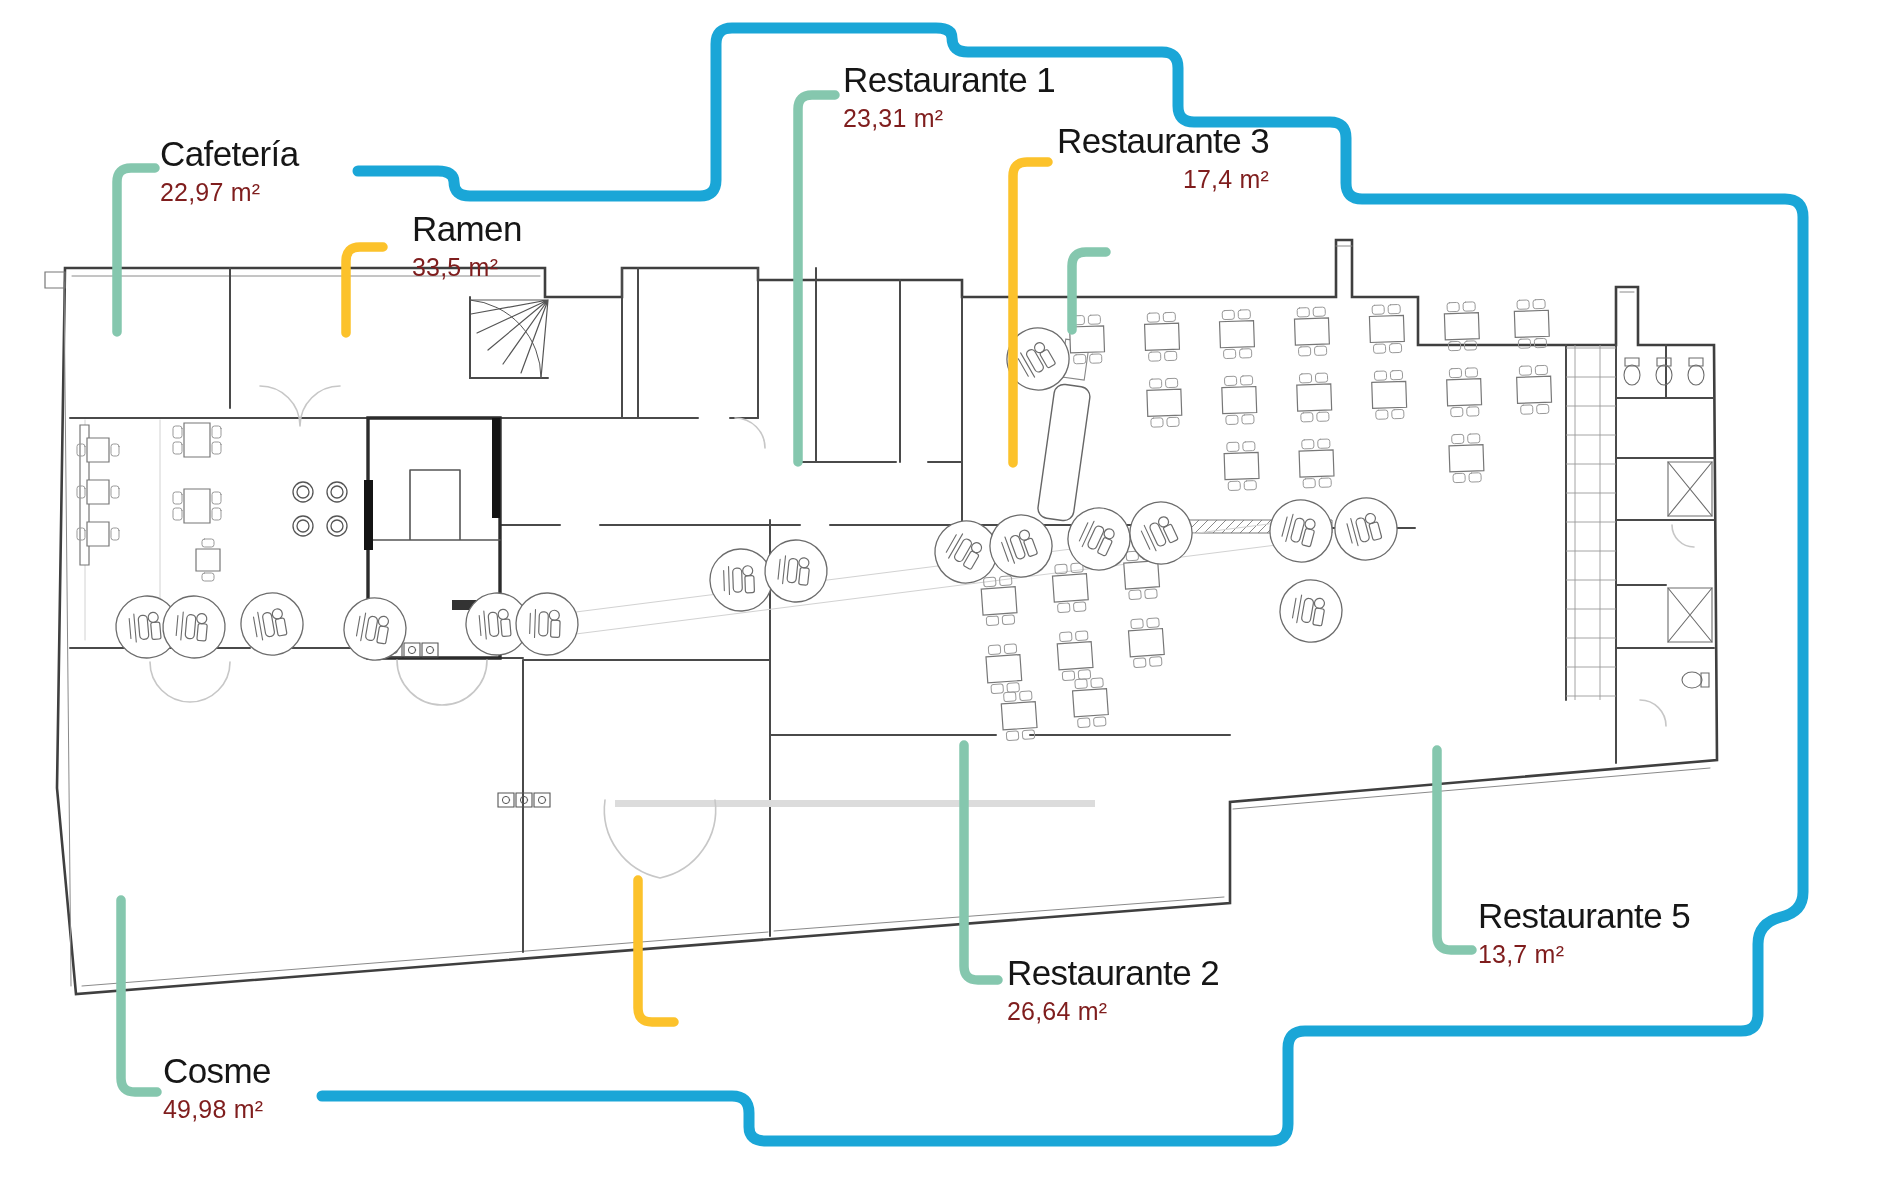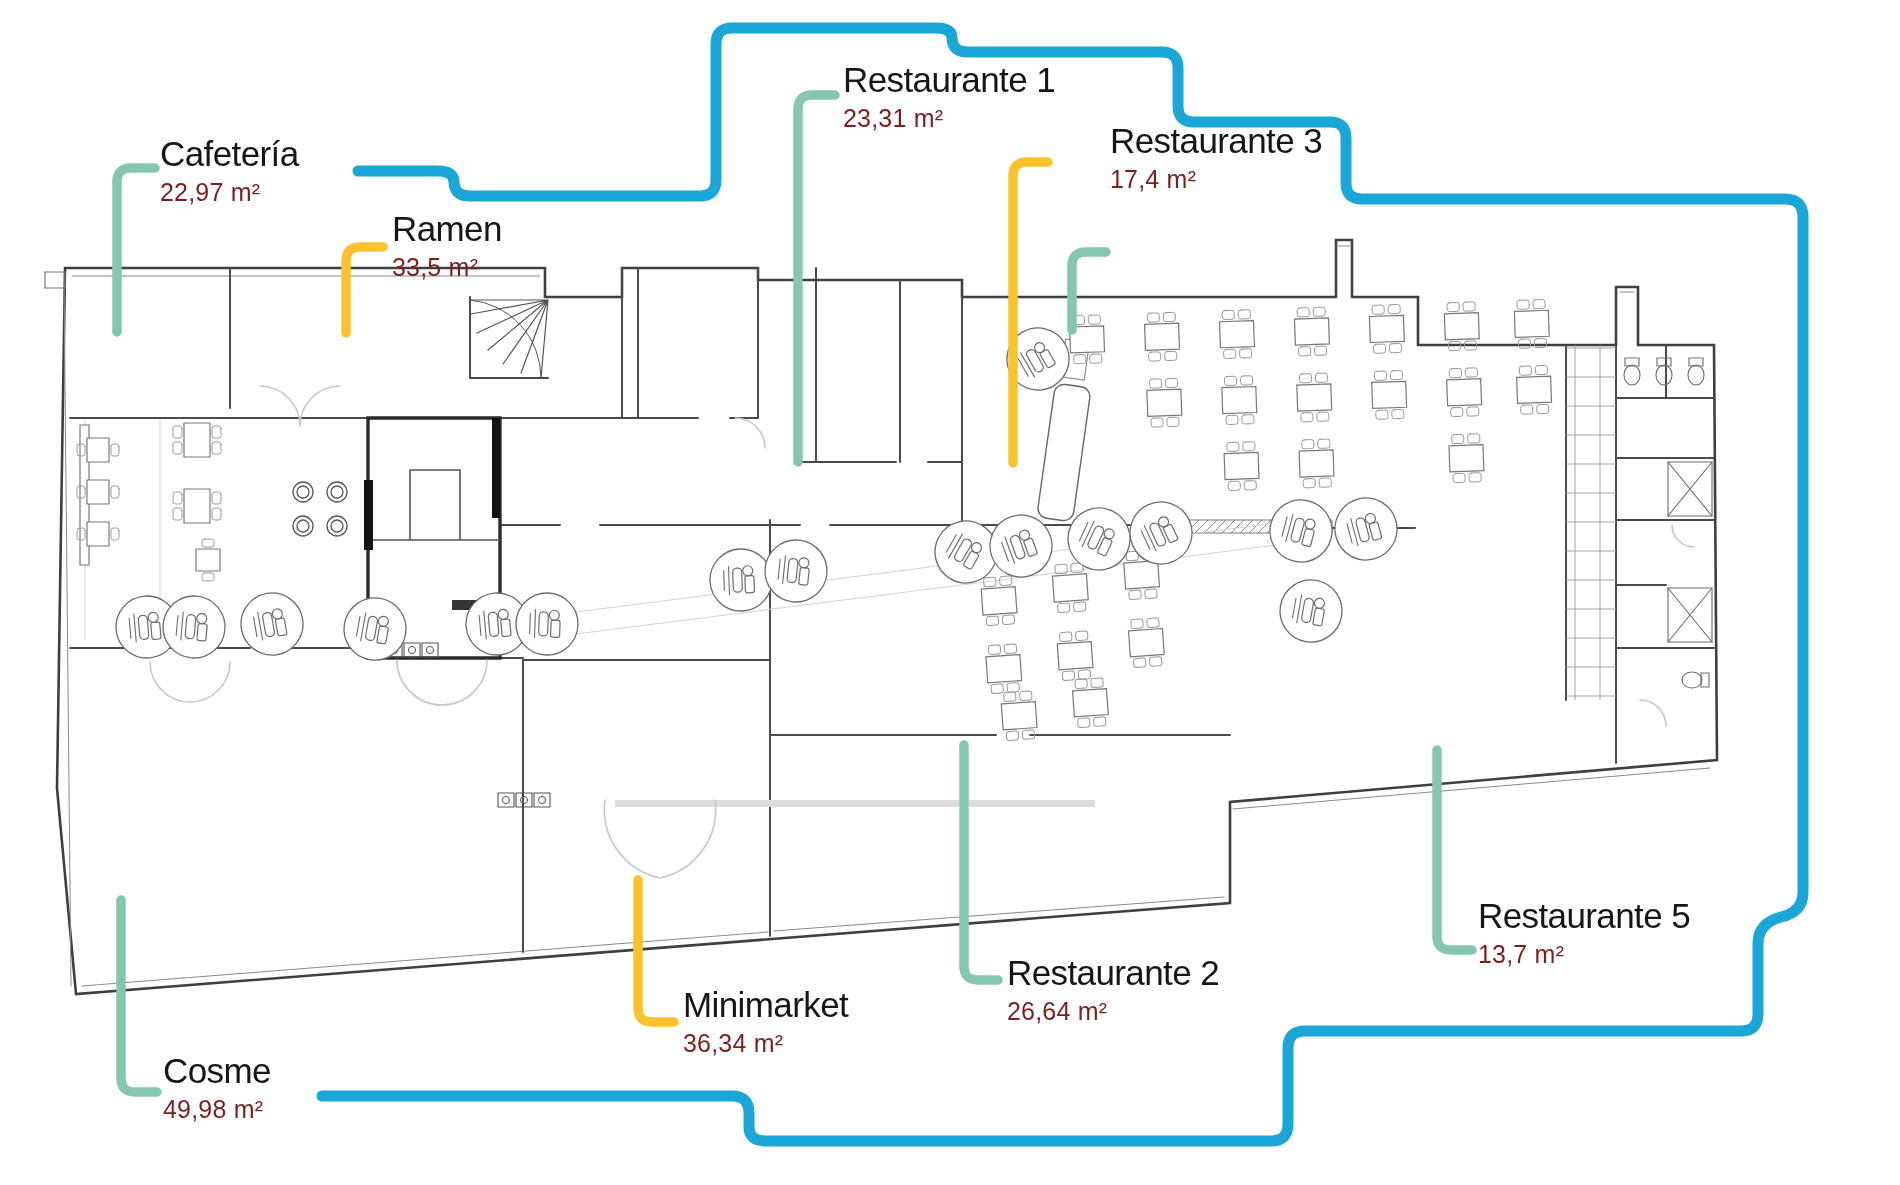--- a/index.html
+++ b/index.html
@@ -223,42 +223,38 @@
     </g>
   </g>
 
   <path d="M358 171 H438 Q454 171 454 182 Q454 196 470 196 H700 Q716 196 716 180 V44 Q716 28 732 28 H936 Q952 28 952 38 Q952 52 968 52 H1162 Q1178 52 1178 68 V106 Q1178 122 1194 122 H1330 Q1346 122 1346 138 V183 Q1346 199 1362 199 H1785 Q1803 199 1803 217 V892 Q1803 912 1781 917 Q1758 923 1758 944 V1014 Q1758 1031 1741 1031 H1305 Q1288 1031 1288 1048 V1124 Q1288 1141 1271 1141 H766 Q749 1141 749 1127 V1113 Q749 1096 732 1096 H322" fill="none" stroke="#1aa6d7" stroke-width="11" stroke-linecap="round" stroke-linejoin="round"></path>
 </svg>
 
 <div class="space-label" style="left:160px;top:136px;">
   <div class="t">Cafetería</div>
   <div class="a">22,97 m²</div>
 </div>
-<div class="space-label" style="left:392px;top:211px;">
+<div class="space-label" style="left:412px;top:211px;">
   <div class="t">Ramen</div>
   <div class="a">33,5 m²</div>
 </div>
 <div class="space-label" style="left:843px;top:62px;">
   <div class="t">Restaurante 1</div>
   <div class="a">23,31 m²</div>
 </div>
-<div class="space-label" style="left:1110px;top:123px;">
+<div class="space-label" style="left:1057px;top:123px;text-align:right;">
   <div class="t">Restaurante 3</div>
   <div class="a">17,4 m²</div>
 </div>
 <div class="space-label" style="left:1478px;top:898px;">
   <div class="t">Restaurante 5</div>
   <div class="a">13,7 m²</div>
 </div>
 <div class="space-label" style="left:1007px;top:955px;">
   <div class="t">Restaurante 2</div>
   <div class="a">26,64 m²</div>
 </div>
-<div class="space-label" style="left:683px;top:987px;">
-  <div class="t">Minimarket</div>
-  <div class="a">36,34 m²</div>
-</div>
 <div class="space-label" style="left:163px;top:1053px;">
   <div class="t">Cosme</div>
   <div class="a">49,98 m²</div>
 </div>
 
 </div>
 
 </body></html>

